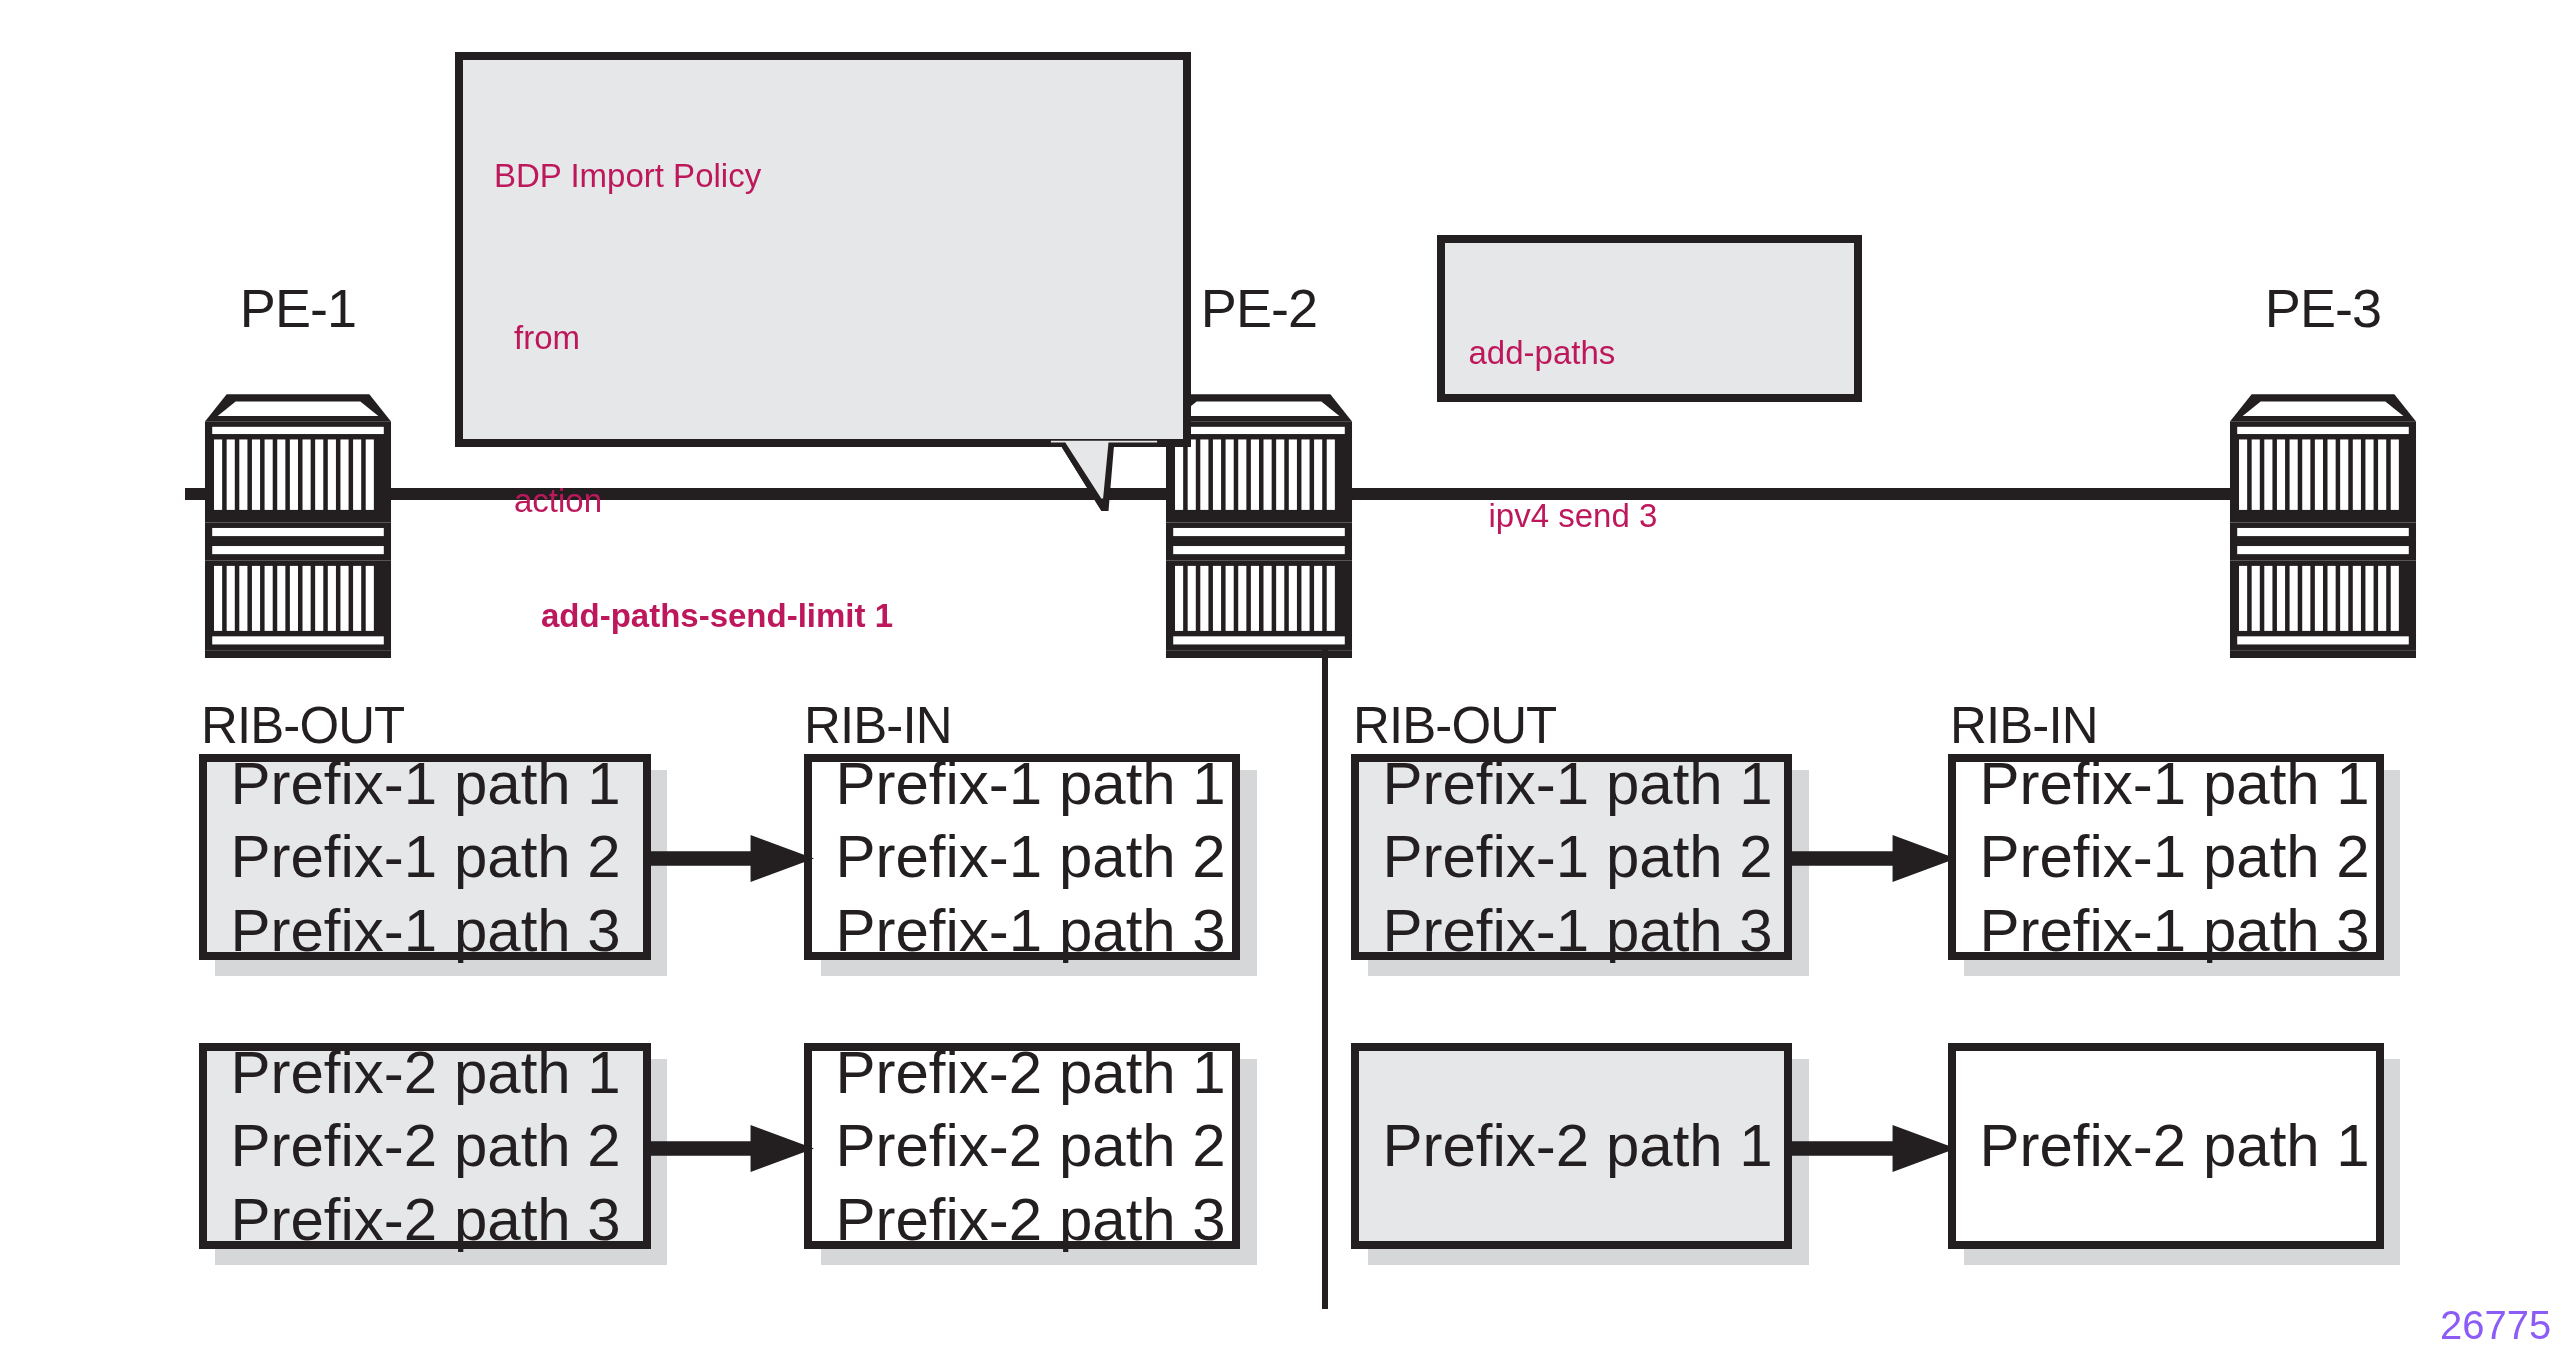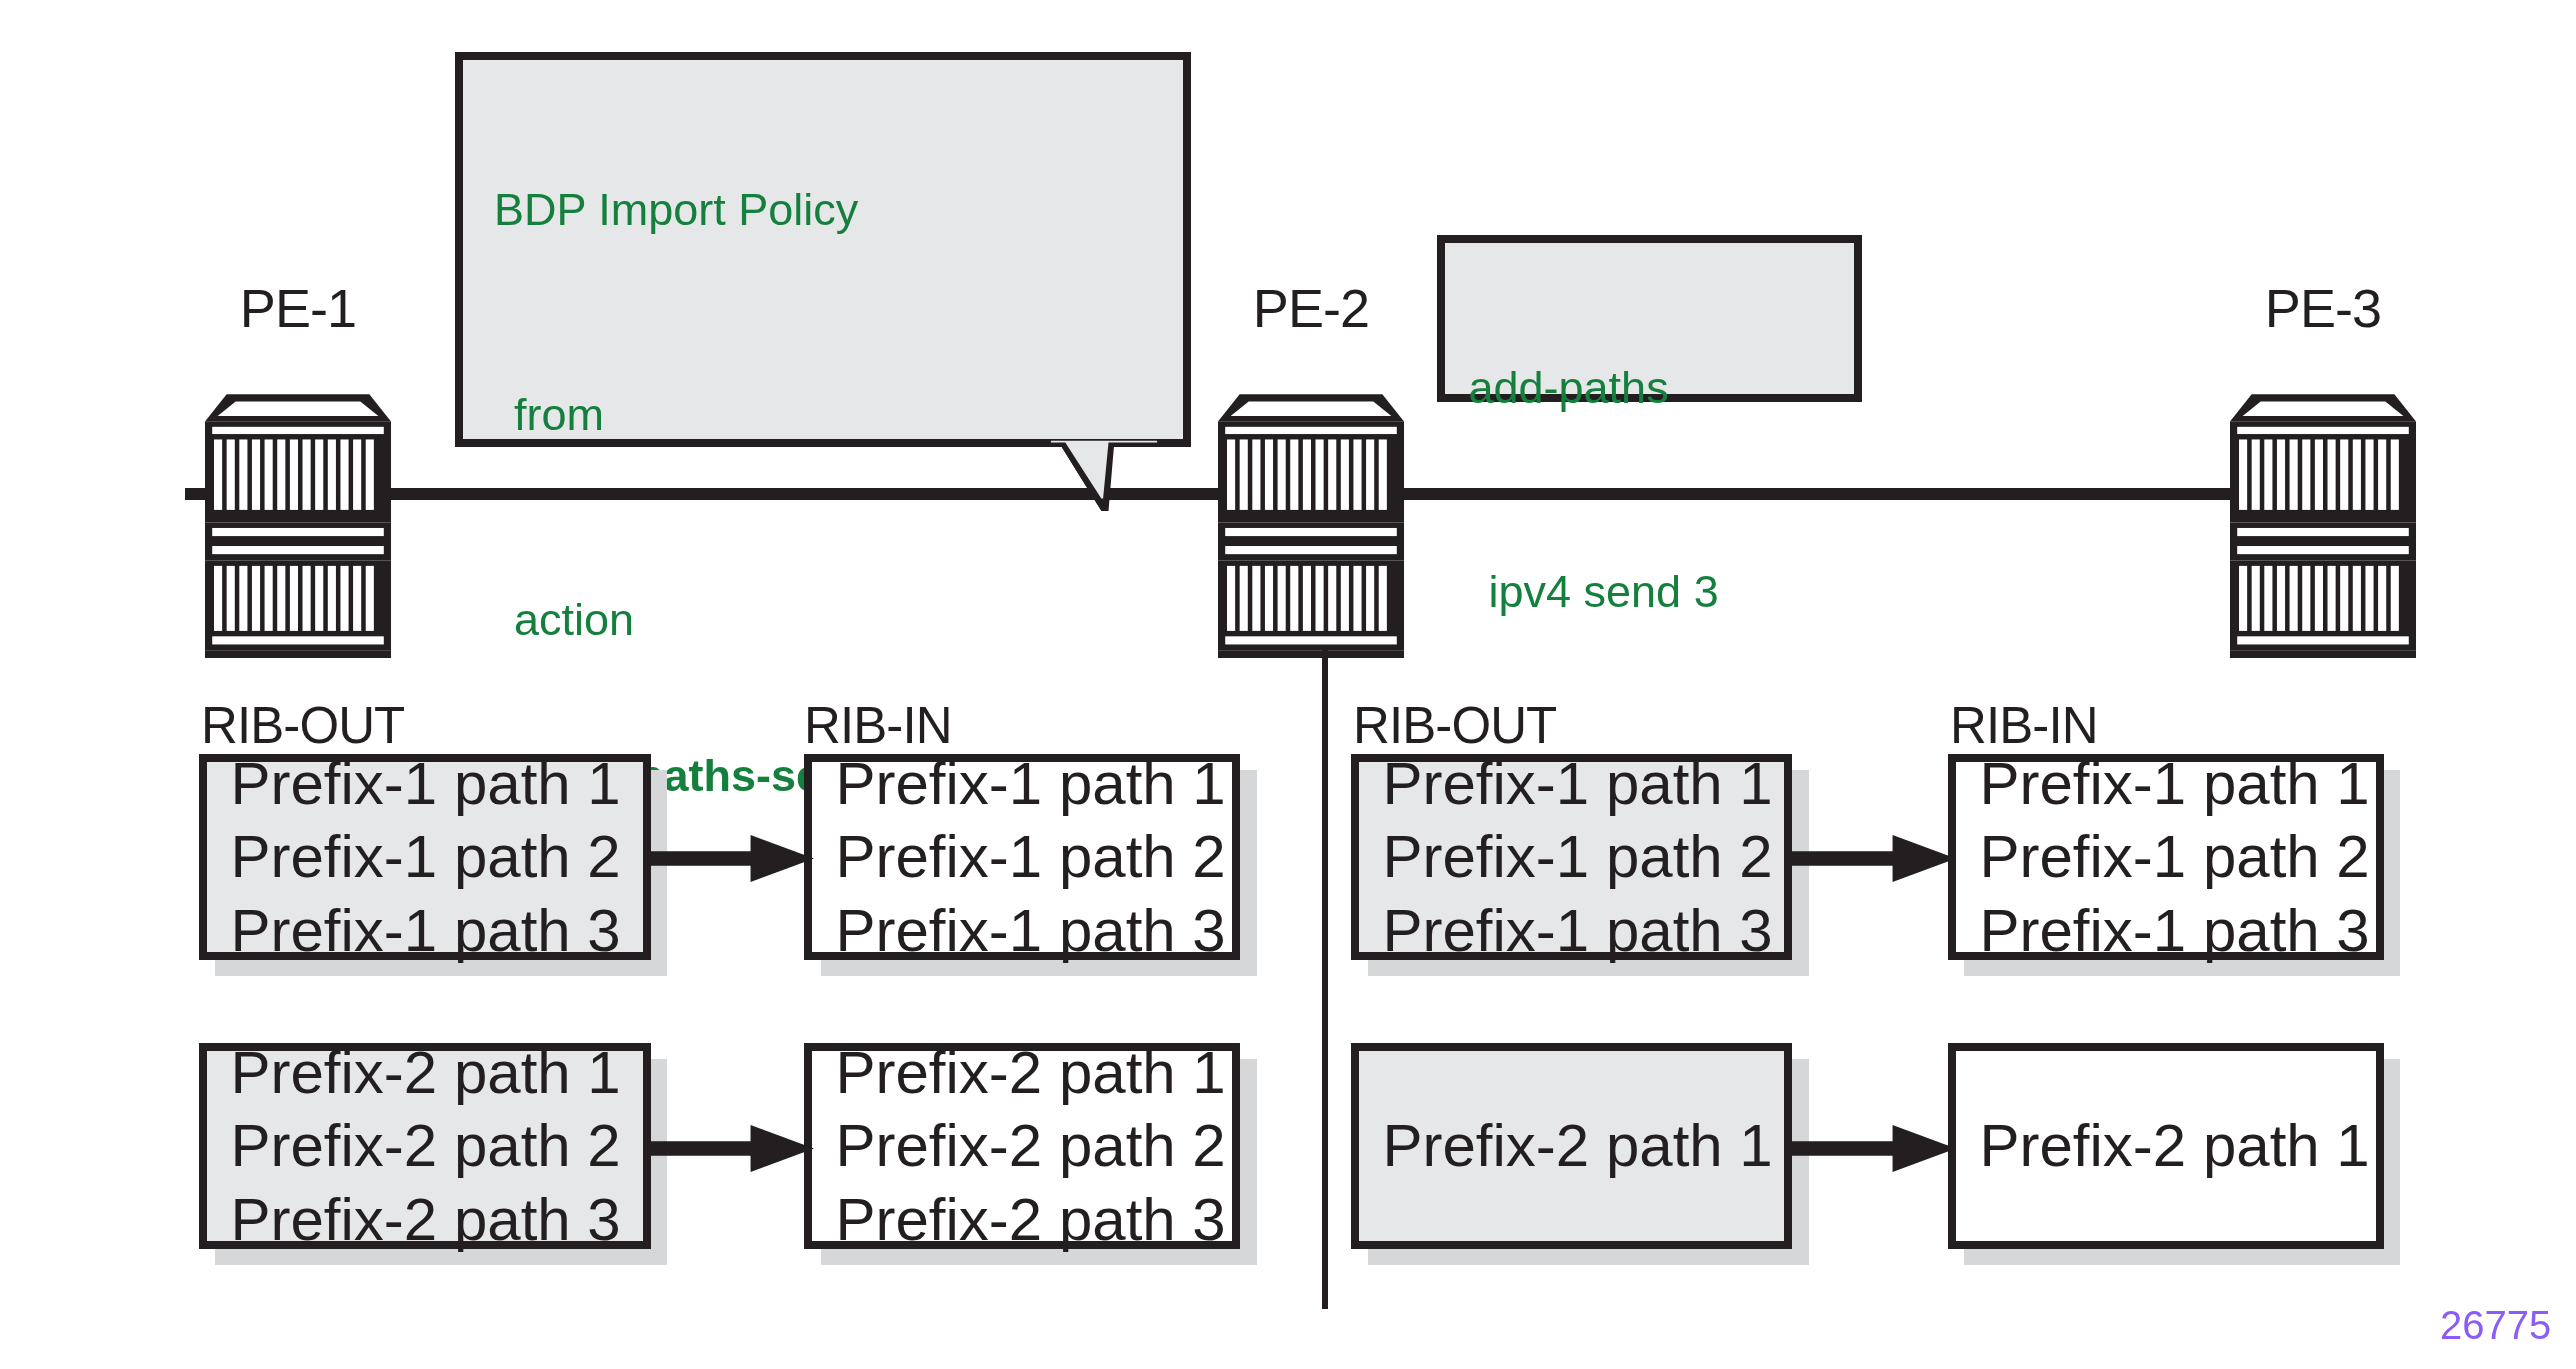--- a/index.html
+++ b/index.html
@@ -52,23 +52,23 @@
 
   
   .callout {
     position: absolute;
     background: #e6e7e8;
     border: 8.1px solid #231f20;
     box-sizing: border-box;
   }
   .callout-inner {
     padding: 20px 23.5px 12.7px 31px;
-    font-size: 45px;
+    font-size: 33px;
     line-height: 1.16;
-    color: #15803d;
+    color: #be185d;
     white-space: pre;
   }
   .callout-inner .ind1 { display: block; padding-left: 20px; margin-top: 48px; }
   .callout-inner .ind2 { display: block; padding-left: 47px; font-weight: bold; }
   .callout-inner .ind0 { display: block; }
 
   
   .tail-svg { position: absolute; display: block; }
 
   
@@ -172,21 +172,21 @@
           <rect x="172" y="228" width="9" height="72"></rect>
             <rect x="186" y="228" width="9" height="72"></rect>
           <rect x="200" y="228" width="9" height="72"></rect>
         </g>
         <rect x="30" y="306" width="190" height="9" fill="#ffffff"></rect>
         <rect x="22" y="322" width="206" height="8"></rect>
       </g>
     </svg>
   </div>
 
-  <div class="router" style="left:1198px; top:360px;">
+  <div class="router" style="left:1146px; top:360px;">
     <div class="router-label">PE-2</div>
     <svg class="chassis-svg" viewBox="0 0 250 330">
       <g fill="#231f20">
         <polygon points="46,38 204,38 228,68 22,68"></polygon>
         <polygon points="56,46 194,46 214,62 36,62" fill="#ffffff"></polygon>
         <rect x="22" y="68" width="206" height="112"></rect>
         <rect x="30" y="74" width="190" height="8" fill="#ffffff"></rect>
         <g fill="#ffffff">
           <rect x="32" y="88" width="9" height="78"></rect>
             <rect x="46" y="88" width="9" height="78"></rect>

